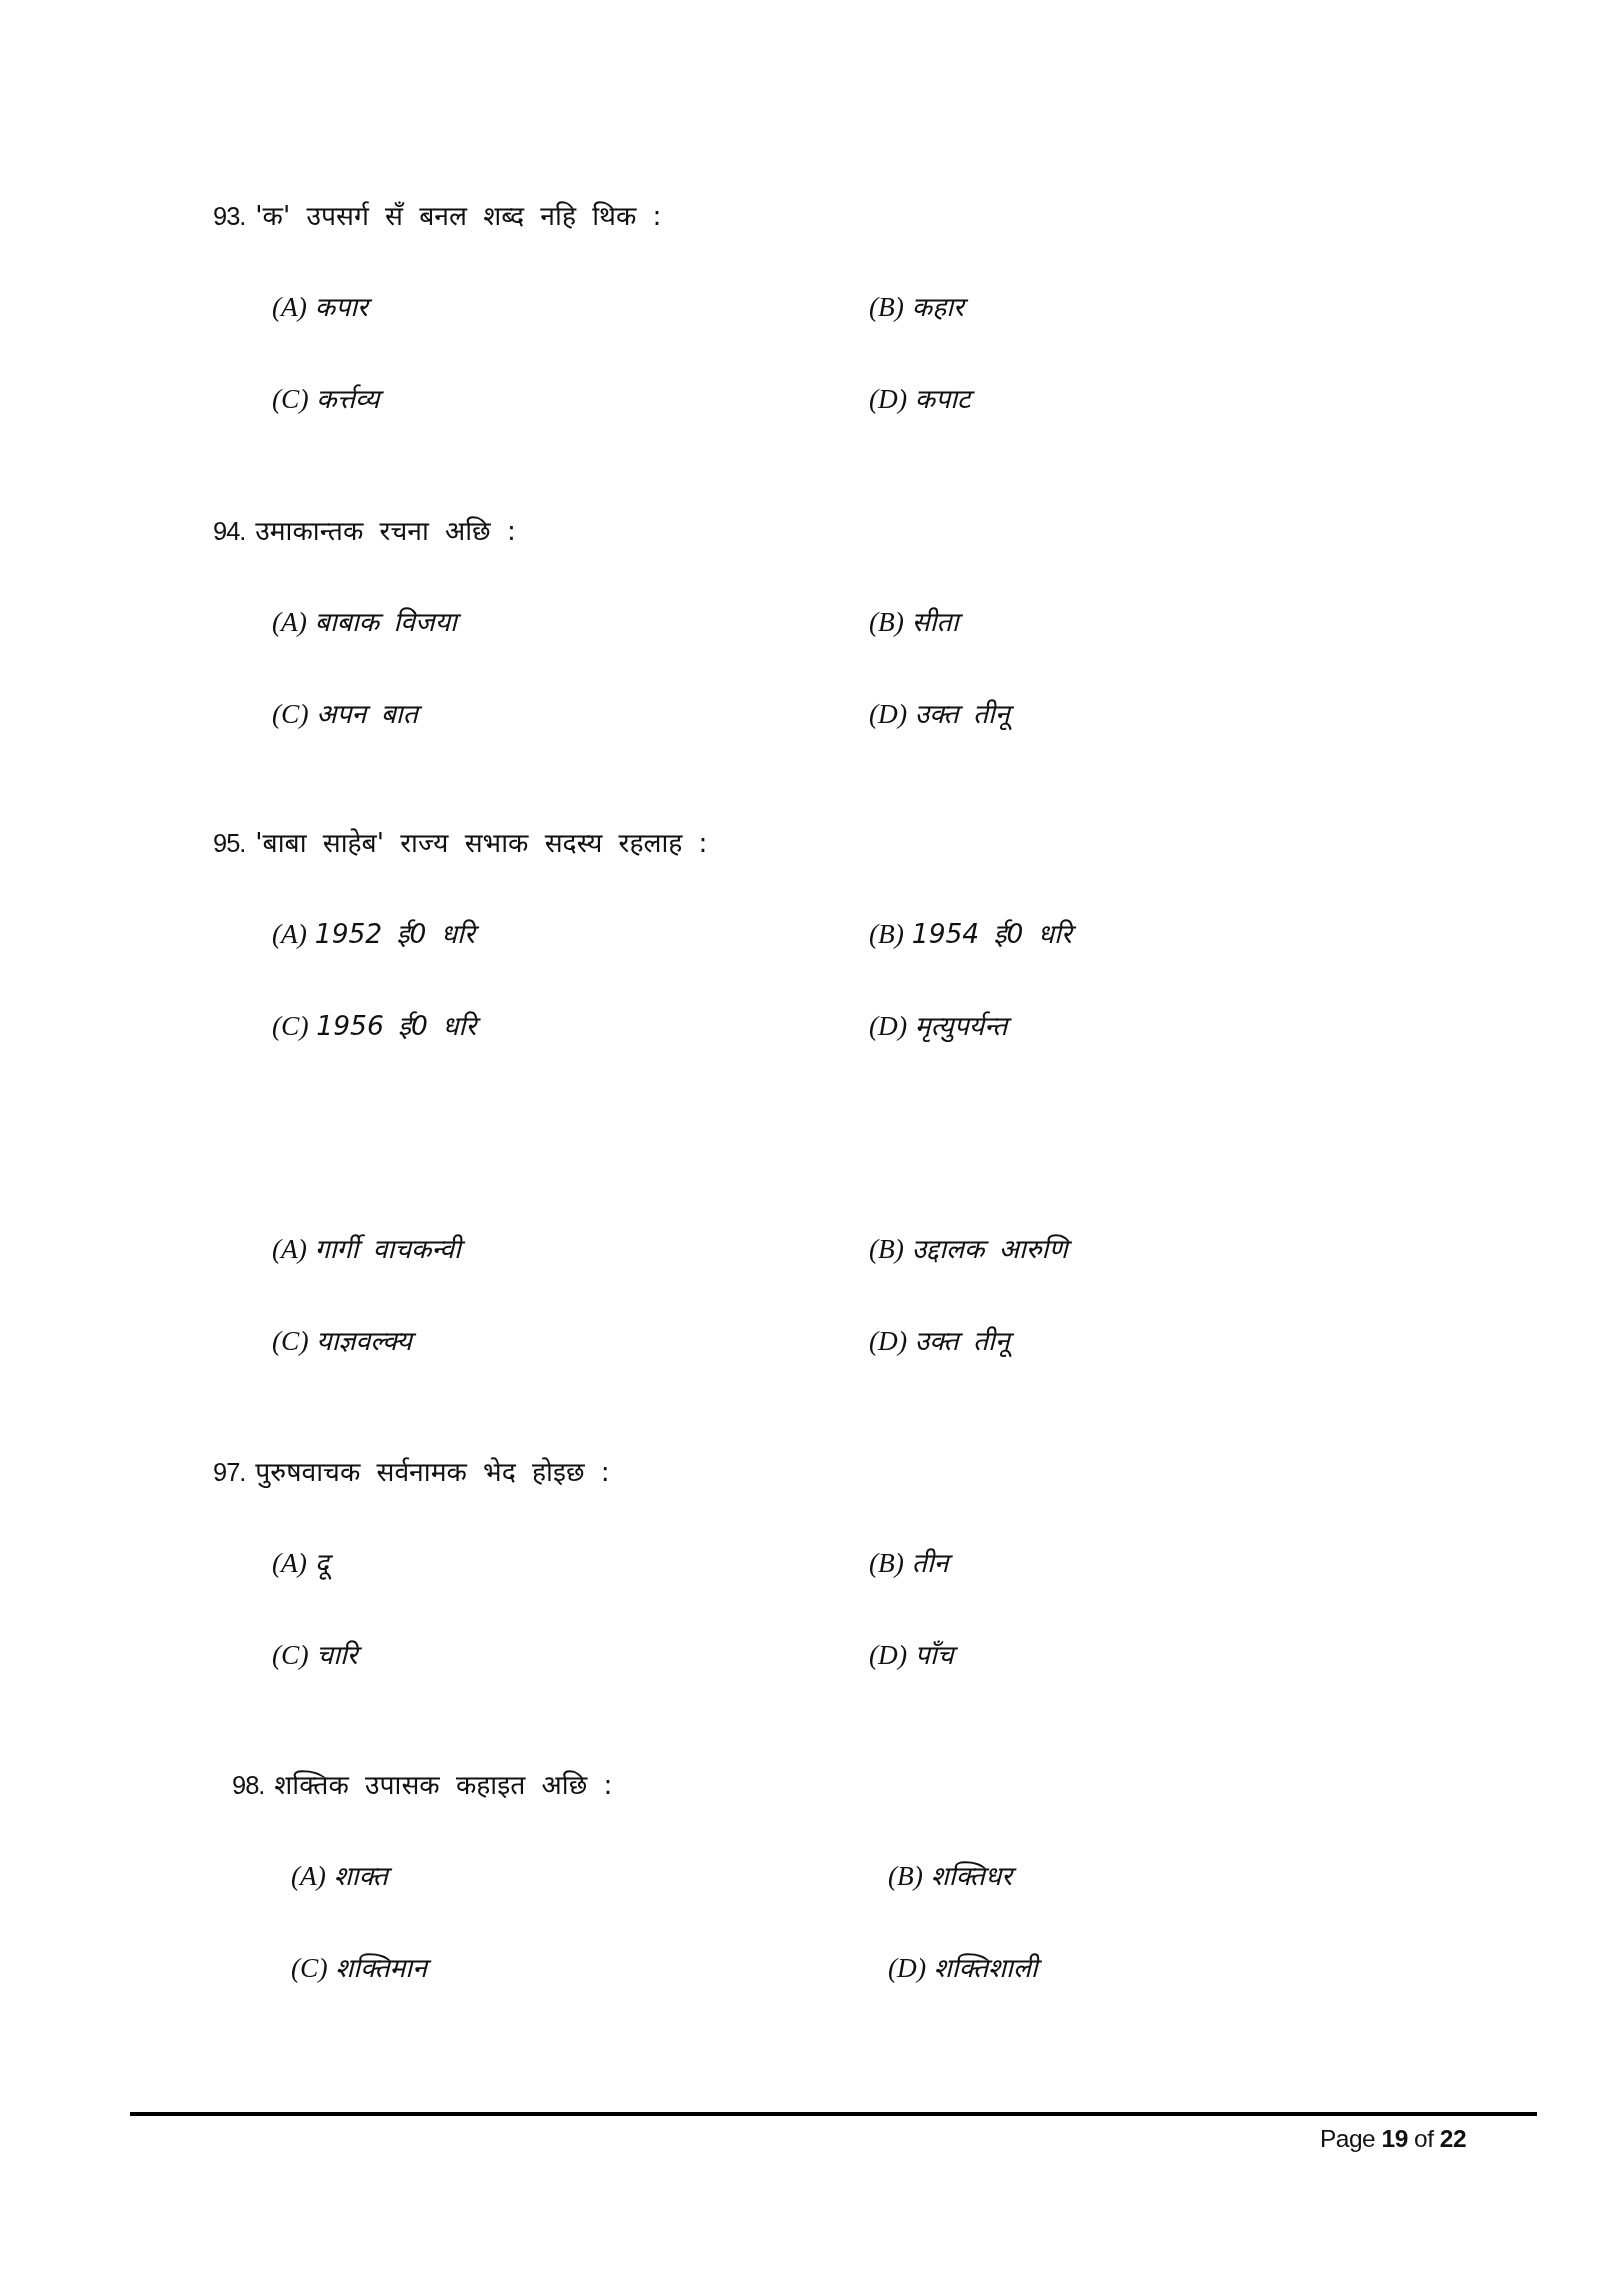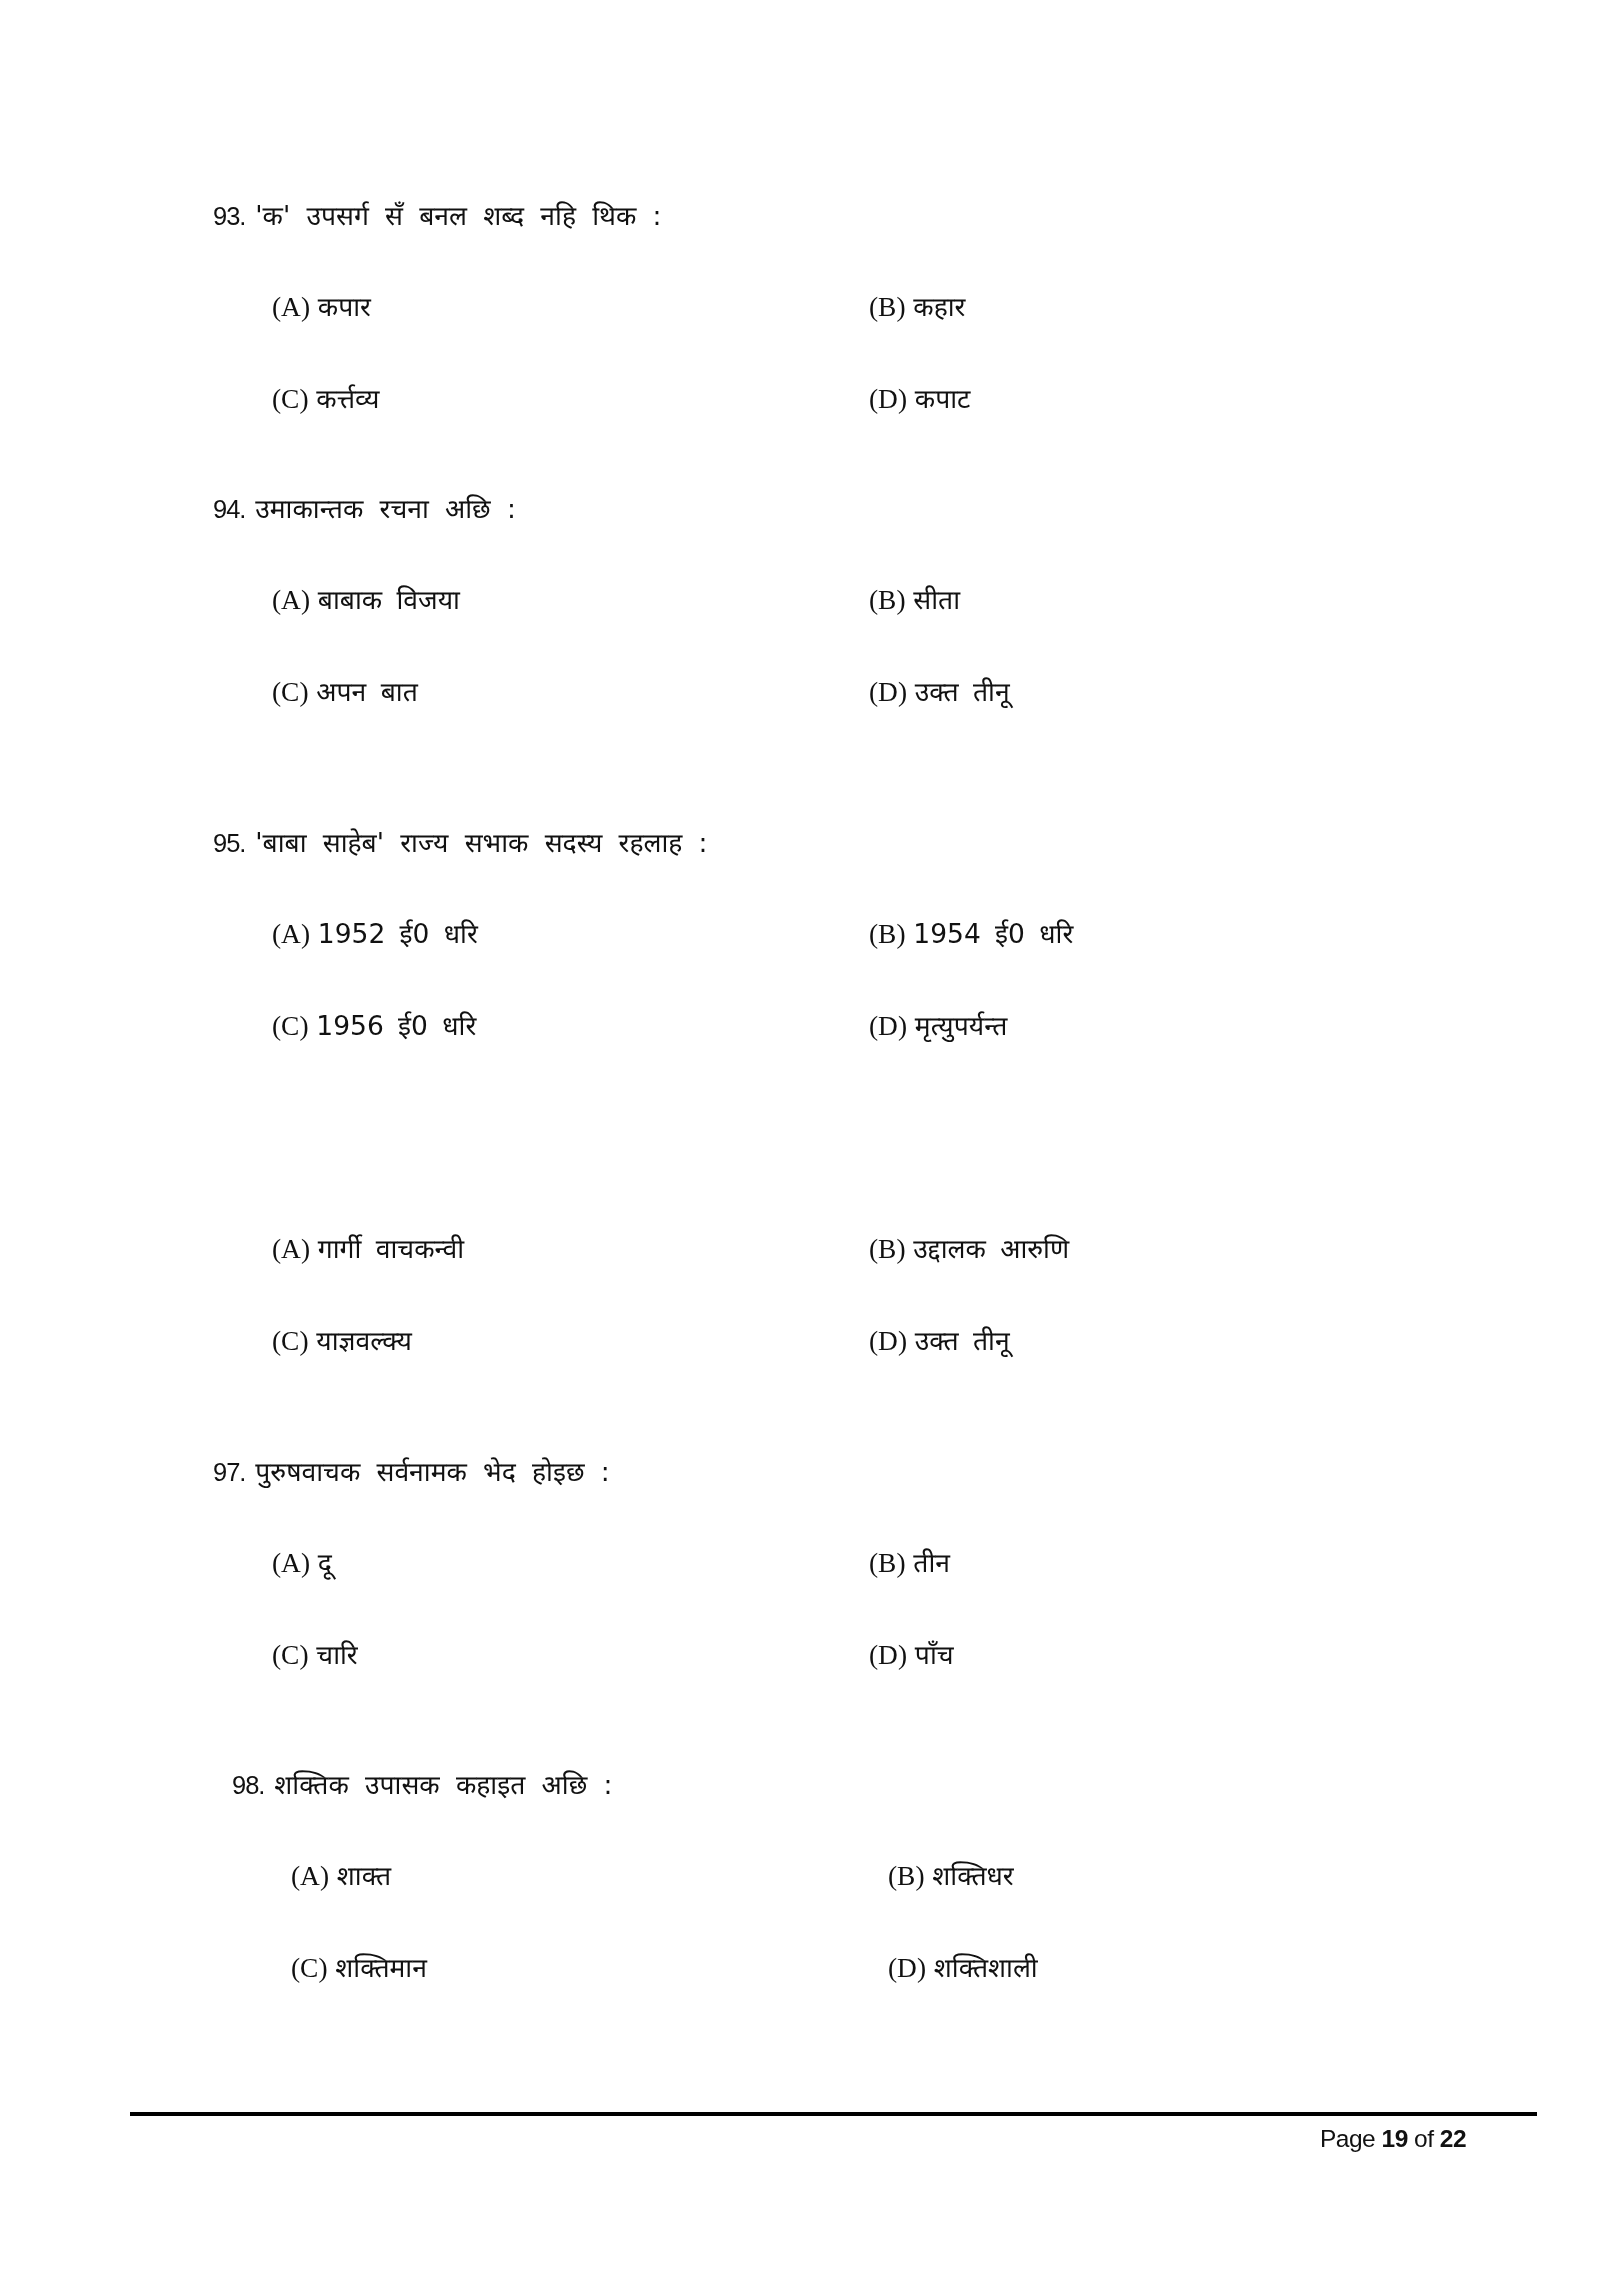--- a/index.html
+++ b/index.html
@@ -42,20 +42,21 @@
       letter-spacing: -1px;
       margin-right: 9.8px;
     }
     .option {
       position: absolute;
       height: 39px;
       line-height: 39px;
       white-space: nowrap;
       font-size: 26.5px;
       word-spacing: 5.9px;
+      font-style: italic;
     }
     .option.col-a { left: 272px; }
     .option.col-b { left: 869px; }
     .option.row-1 { top: 91px; }
     .option.row-2 { top: 183px; }
     .opt-label {
       font-family: "Liberation Serif", serif;
       font-size: 27.4px;
       margin-right: 7.8px;
       word-spacing: 0;
@@ -100,21 +101,21 @@
       <span class="opt-label">(B)</span><span class="opt-text">कहार</span>
     </div>
     <div class="option col-a row-2">
       <span class="opt-label">(C)</span><span class="opt-text">कर्त्तव्य</span>
     </div>
     <div class="option col-b row-2">
       <span class="opt-label">(D)</span><span class="opt-text">कपाट</span>
     </div>
   </div>
 
-  <div class="question" style="top:489px;">
+  <div class="question" style="top:511px;">
     <div class="stem">
       <span class="qnum">94.</span><span>उमाकान्तक रचना अछि :</span>
     </div>
     <div class="option col-a row-1">
       <span class="opt-label">(A)</span><span class="opt-text">बाबाक विजया</span>
     </div>
     <div class="option col-b row-1">
       <span class="opt-label">(B)</span><span class="opt-text">सीता</span>
     </div>
     <div class="option col-a row-2">

